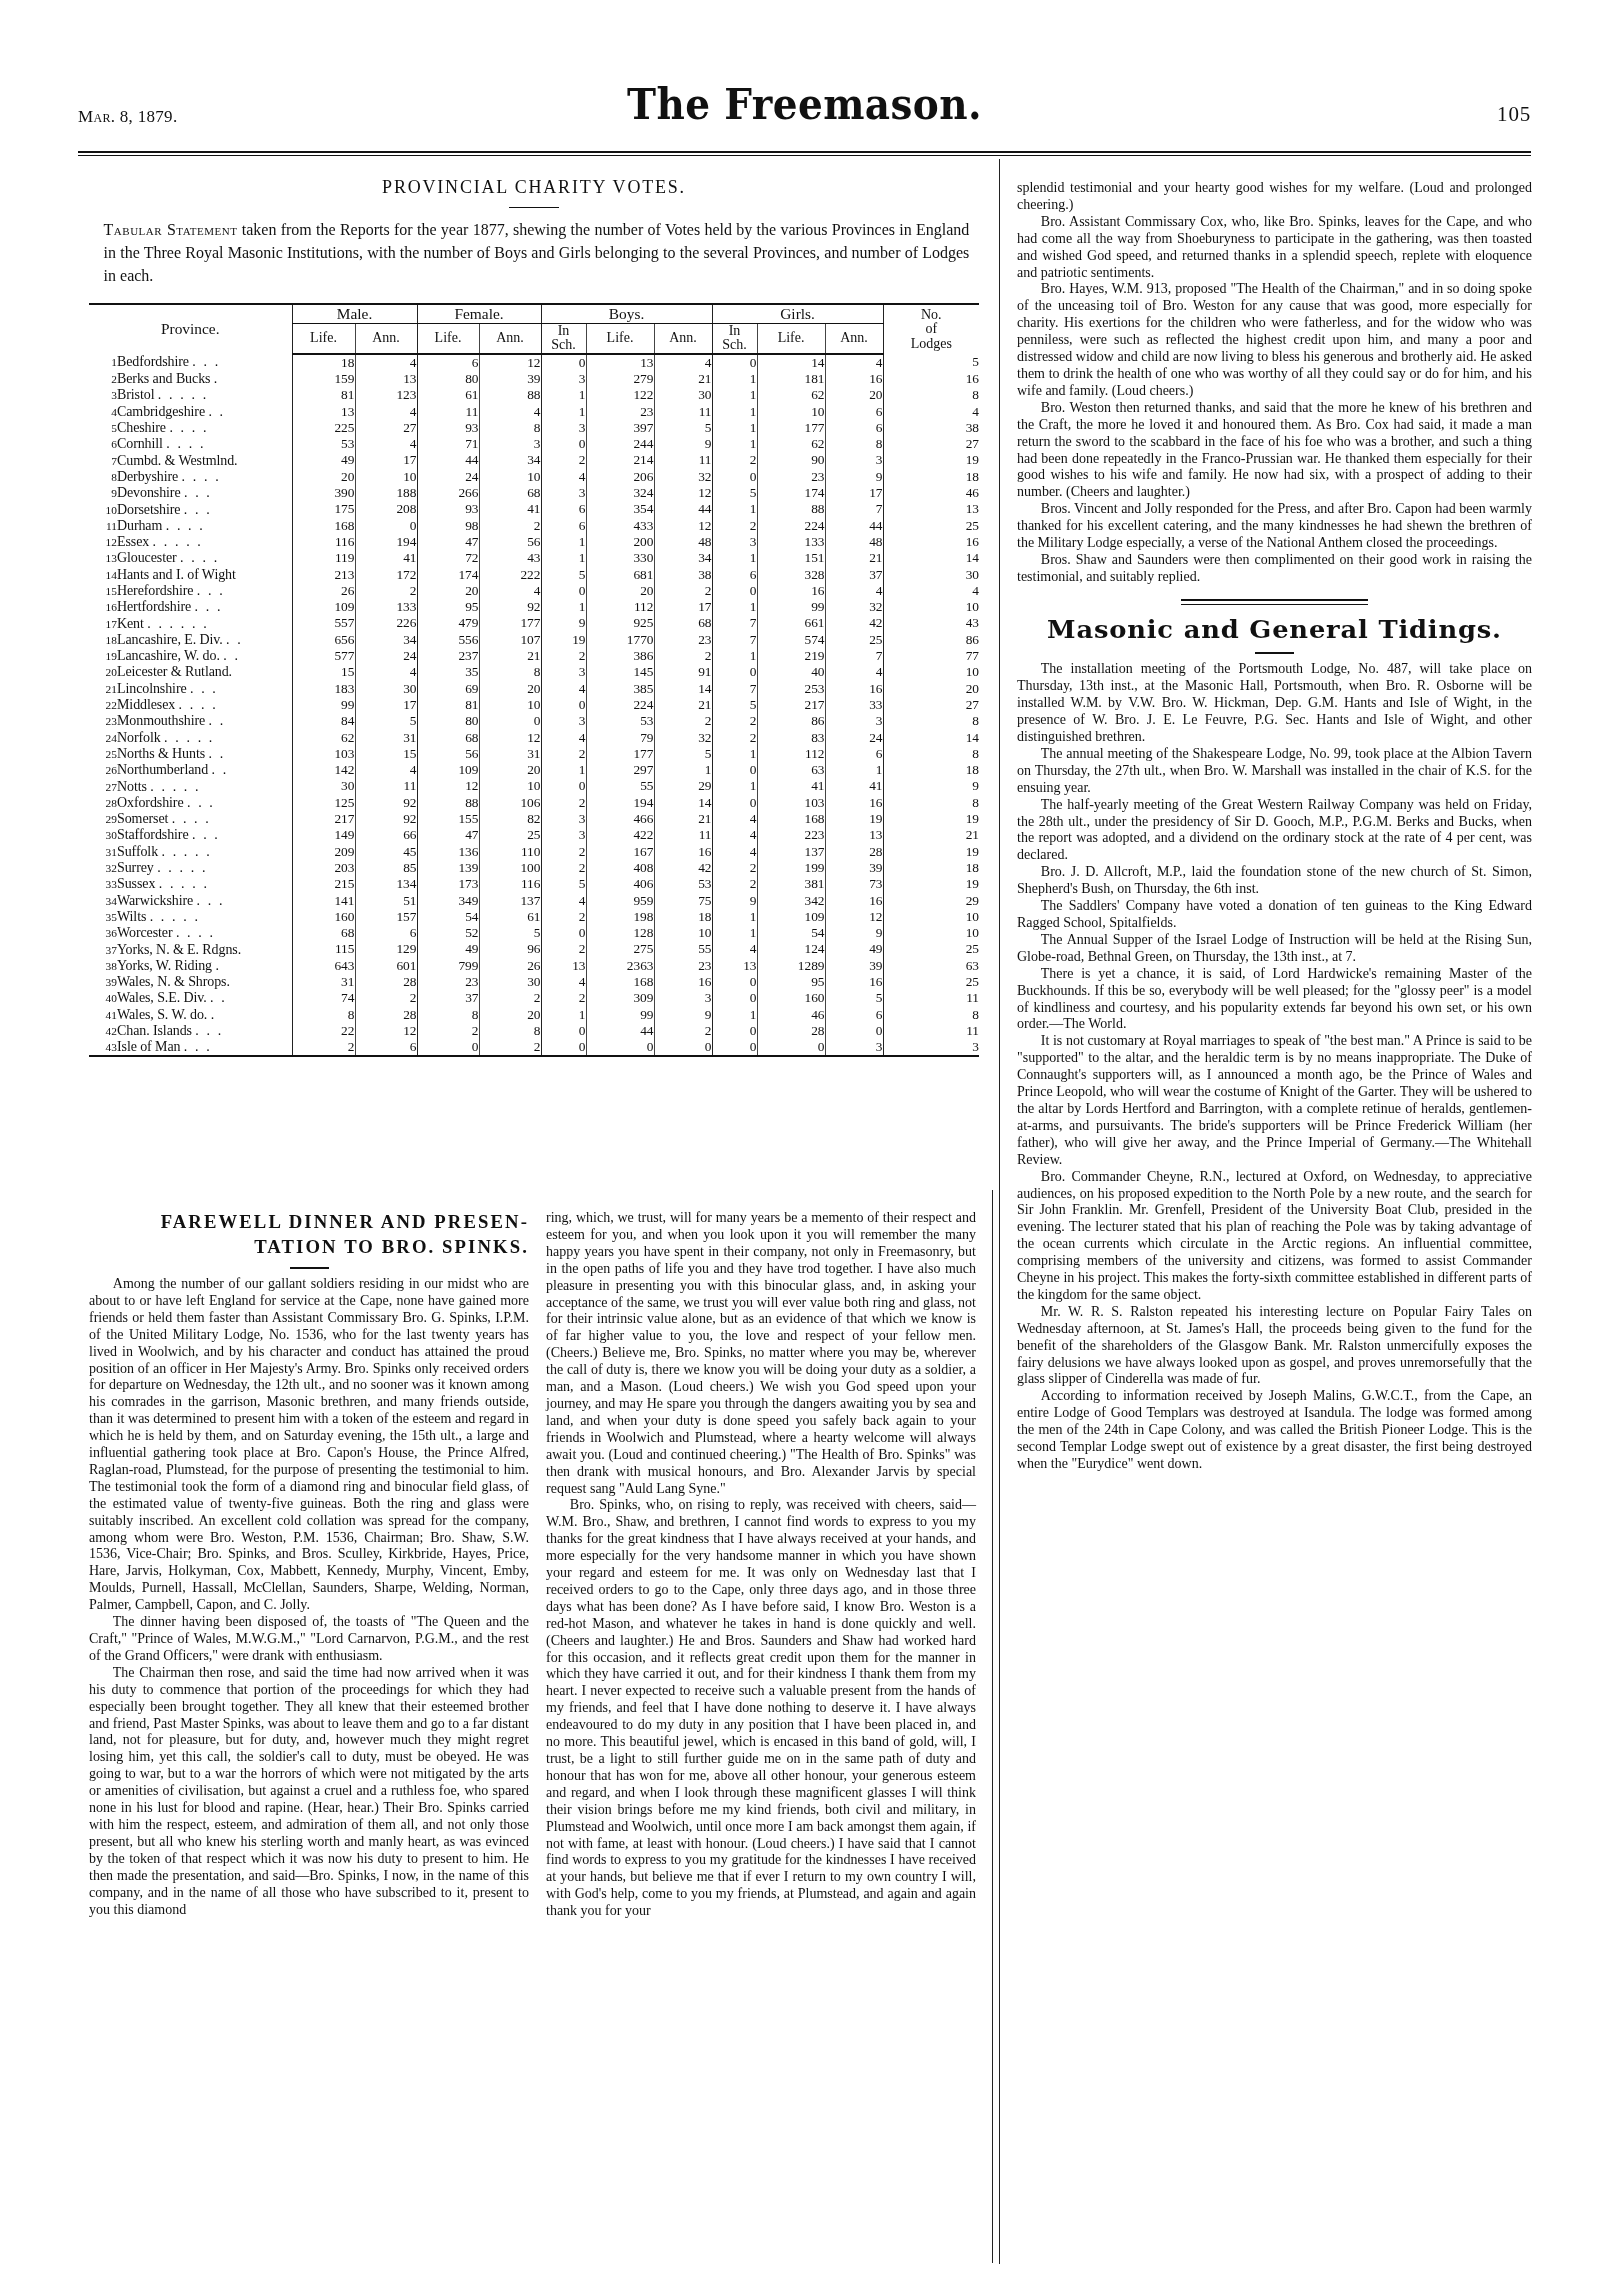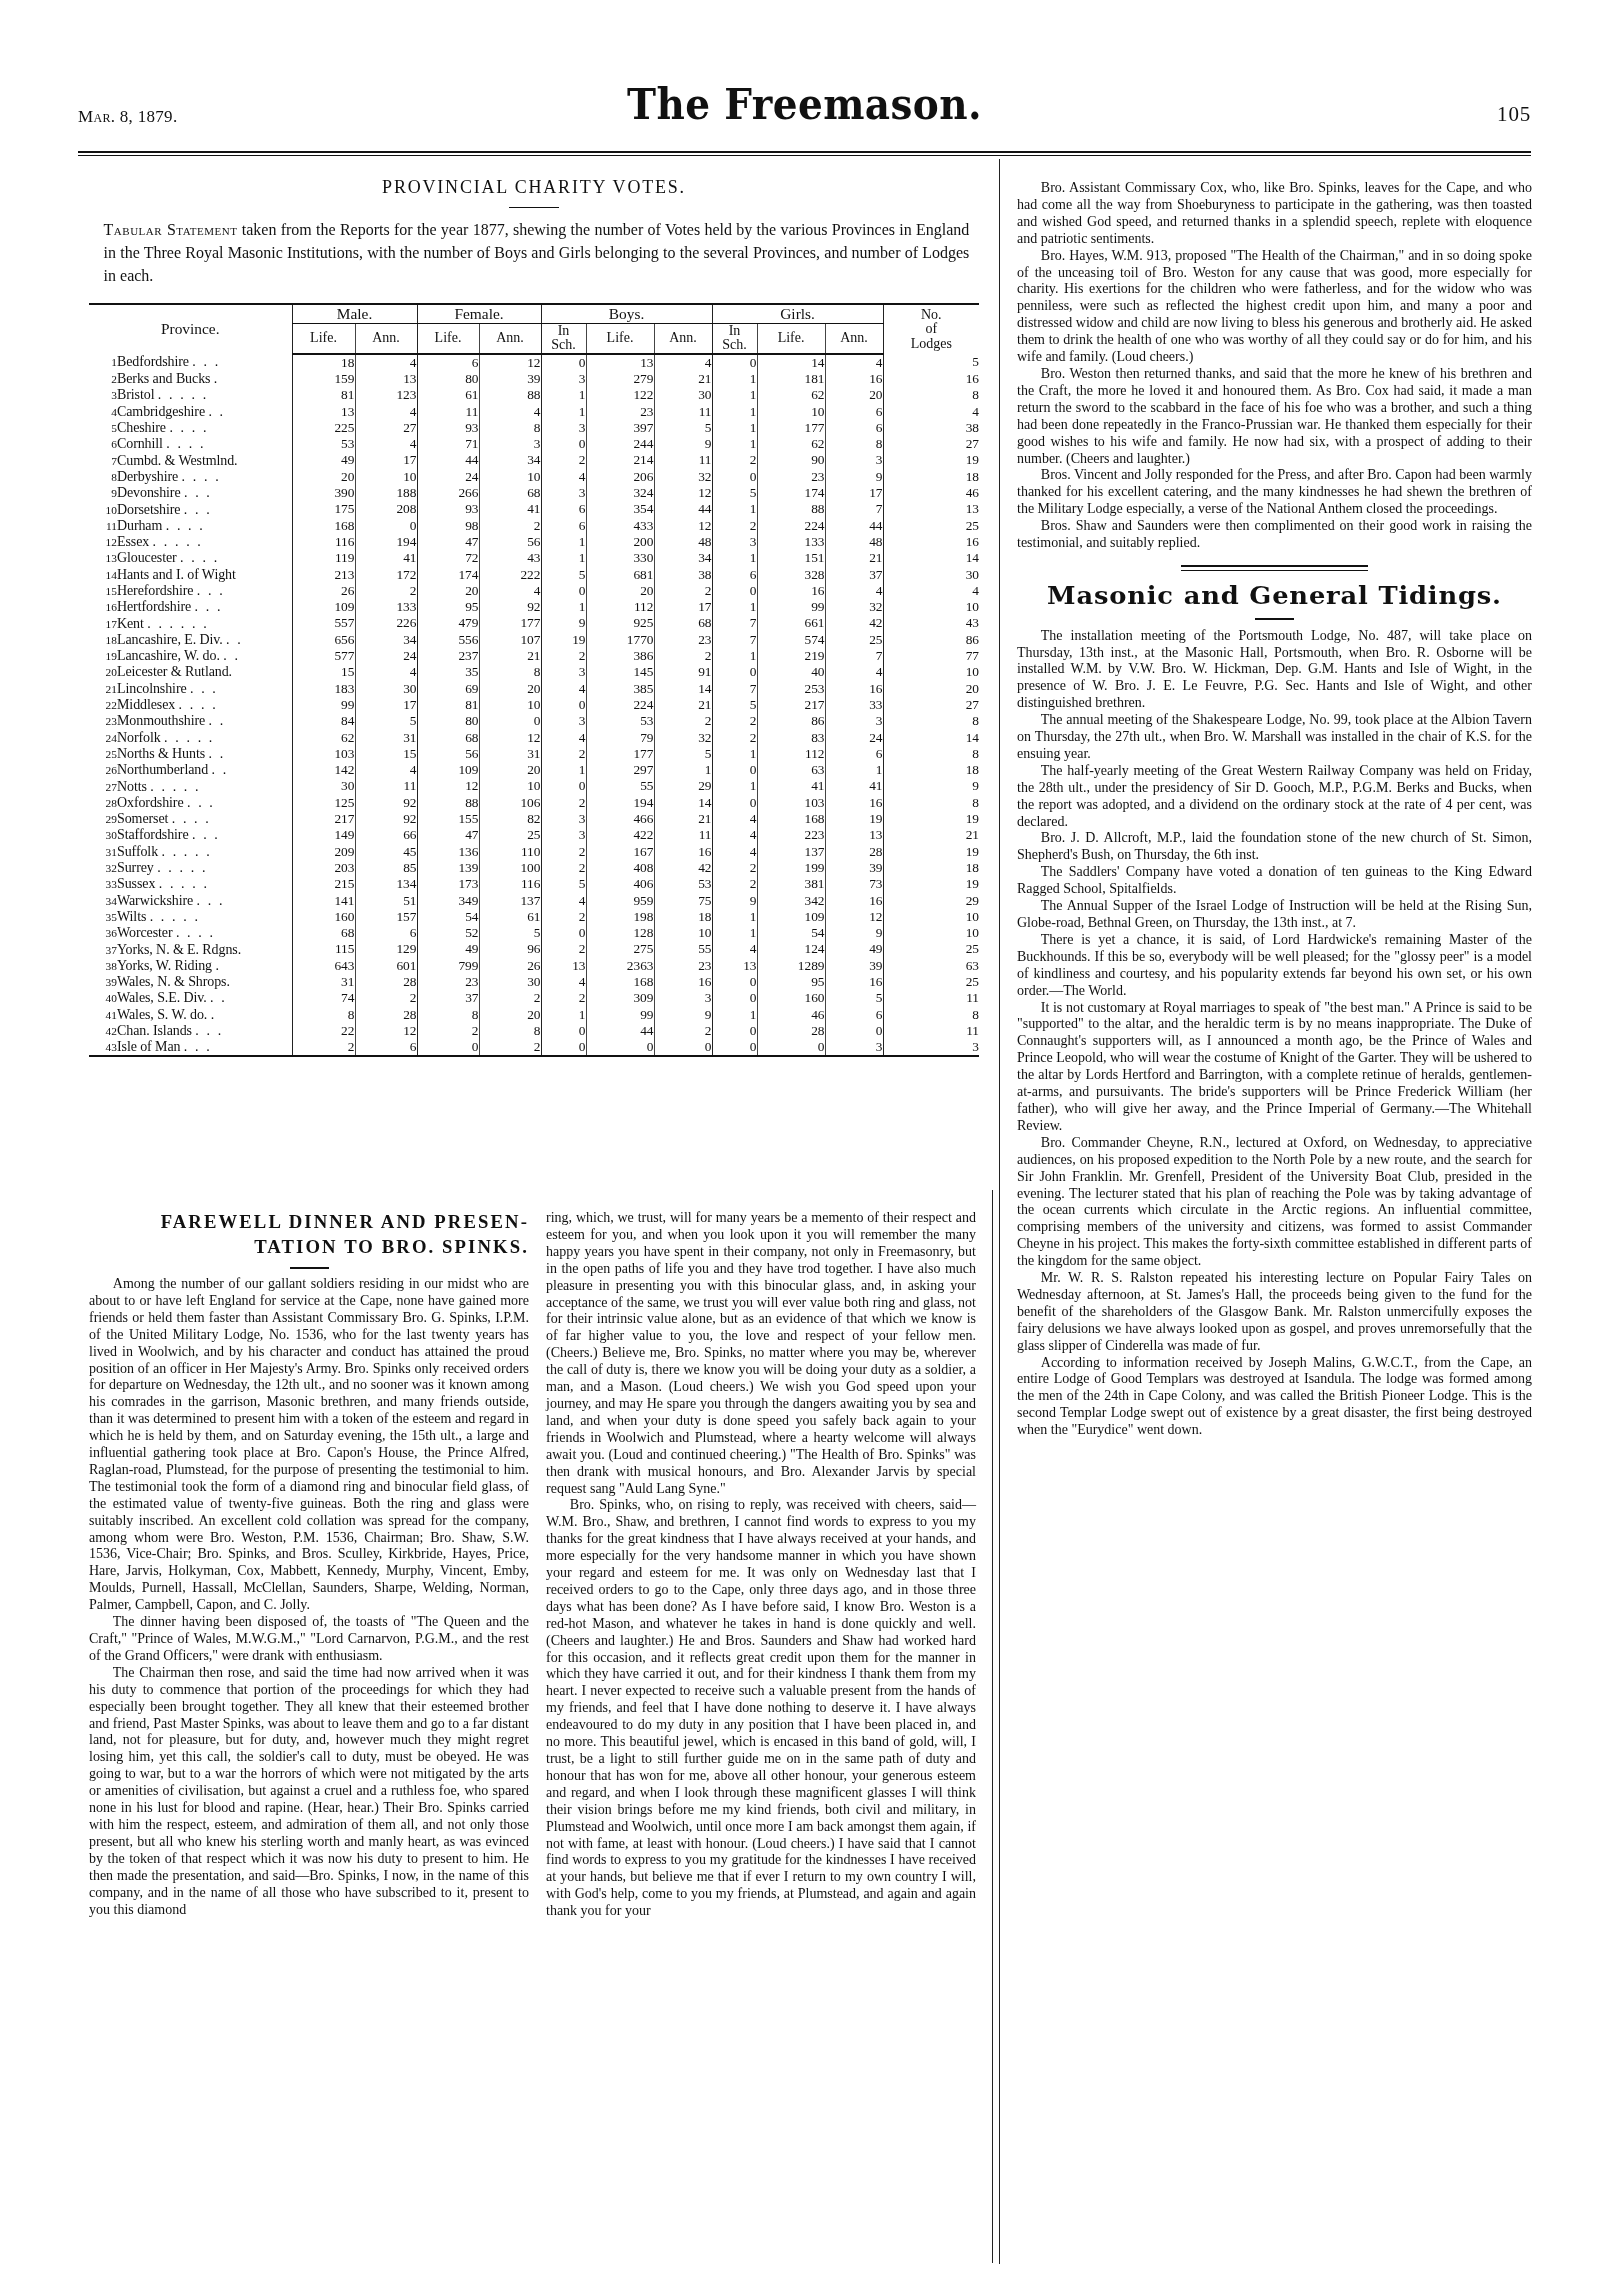--- a/index.html
+++ b/index.html
@@ -950,20 +950,21 @@
     <p>The dinner having been disposed of, the toasts of "The Queen and the Craft," "Prince of Wales, M.W.G.M.," "Lord Carnarvon, P.G.M., and the rest of the Grand Officers," were drank with enthusiasm.</p>
     <p>The Chairman then rose, and said the time had now arrived when it was his duty to commence that portion of the proceedings for which they had especially been brought together. They all knew that their esteemed brother and friend, Past Master Spinks, was about to leave them and go to a far distant land, not for pleasure, but for duty, and, however much they might regret losing him, yet this call, the soldier's call to duty, must be obeyed. He was going to war, but to a war the horrors of which were not mitigated by the arts or amenities of civilisation, but against a cruel and a ruthless foe, who spared none in his lust for blood and rapine. (Hear, hear.) Their Bro. Spinks carried with him the respect, esteem, and admiration of them all, and not only those present, but all who knew his sterling worth and manly heart, as was evinced by the token of that respect which it was now his duty to present to him. He then made the presentation, and said—Bro. Spinks, I now, in the name of this company, and in the name of all those who have subscribed to it, present to you this diamond</p>
   </div>
 
   <div class="col" style="left:546px; top:1210px; width:430px;">
     <p class="noind">ring, which, we trust, will for many years be a memento of their respect and esteem for you, and when you look upon it you will remember the many happy years you have spent in their company, not only in Freemasonry, but in the open paths of life you and they have trod together. I have also much pleasure in presenting you with this binocular glass, and, in asking your acceptance of the same, we trust you will ever value both ring and glass, not for their intrinsic value alone, but as an evidence of that which we know is of far higher value to you, the love and respect of your fellow men. (Cheers.) Believe me, Bro. Spinks, no matter where you may be, wherever the call of duty is, there we know you will be doing your duty as a soldier, a man, and a Mason. (Loud cheers.) We wish you God speed upon your journey, and may He spare you through the dangers awaiting you by sea and land, and when your duty is done speed you safely back again to your friends in Woolwich and Plumstead, where a hearty welcome will always await you. (Loud and continued cheering.) "The Health of Bro. Spinks" was then drank with musical honours, and Bro. Alexander Jarvis by special request sang "Auld Lang Syne."</p>
     <p>Bro. Spinks, who, on rising to reply, was received with cheers, said—W.M. Bro., Shaw, and brethren, I cannot find words to express to you my thanks for the great kindness that I have always received at your hands, and more especially for the very handsome manner in which you have shown your regard and esteem for me. It was only on Wednesday last that I received orders to go to the Cape, only three days ago, and in those three days what has been done? As I have before said, I know Bro. Weston is a red-hot Mason, and whatever he takes in hand is done quickly and well. (Cheers and laughter.) He and Bros. Saunders and Shaw had worked hard for this occasion, and it reflects great credit upon them for the manner in which they have carried it out, and for their kindness I thank them from my heart. I never expected to receive such a valuable present from the hands of my friends, and feel that I have done nothing to deserve it. I have always endeavoured to do my duty in any position that I have been placed in, and no more. This beautiful jewel, which is encased in this band of gold, will, I trust, be a light to still further guide me on in the same path of duty and honour that has won for me, above all other honour, your generous esteem and regard, and when I look through these magnificent glasses I will think their vision brings before me my kind friends, both civil and military, in Plumstead and Woolwich, until once more I am back amongst them again, if not with fame, at least with honour. (Loud cheers.) I have said that I cannot find words to express to you my gratitude for the kindnesses I have received at your hands, but believe me that if ever I return to my own country I will, with God's help, come to you my friends, at Plumstead, and again and again thank you for your</p>
   </div>
 
   <div class="col" style="left:1017px; top:180px; width:515px;">
+    <p class="noind">splendid testimonial and your hearty good wishes for my welfare. (Loud and prolonged cheering.)</p>
     <p>Bro. Assistant Commissary Cox, who, like Bro. Spinks, leaves for the Cape, and who had come all the way from Shoeburyness to participate in the gathering, was then toasted and wished God speed, and returned thanks in a splendid speech, replete with eloquence and patriotic sentiments.</p>
     <p>Bro. Hayes, W.M. 913, proposed "The Health of the Chairman," and in so doing spoke of the unceasing toil of Bro. Weston for any cause that was good, more especially for charity. His exertions for the children who were fatherless, and for the widow who was penniless, were such as reflected the highest credit upon him, and many a poor and distressed widow and child are now living to bless his generous and brotherly aid. He asked them to drink the health of one who was worthy of all they could say or do for him, and his wife and family. (Loud cheers.)</p>
     <p>Bro. Weston then returned thanks, and said that the more he knew of his brethren and the Craft, the more he loved it and honoured them. As Bro. Cox had said, it made a man return the sword to the scabbard in the face of his foe who was a brother, and such a thing had been done repeatedly in the Franco-Prussian war. He thanked them especially for their good wishes to his wife and family. He now had six, with a prospect of adding to their number. (Cheers and laughter.)</p>
     <p>Bros. Vincent and Jolly responded for the Press, and after Bro. Capon had been warmly thanked for his excellent catering, and the many kindnesses he had shewn the brethren of the Military Lodge especially, a verse of the National Anthem closed the proceedings.</p>
     <p>Bros. Shaw and Saunders were then complimented on their good work in raising the testimonial, and suitably replied.</p>
 
     <div class="dbl-rule"></div>
     <div class="gothic">Masonic and General Tidings.</div>
     <div class="tiny-rule"></div>
 

